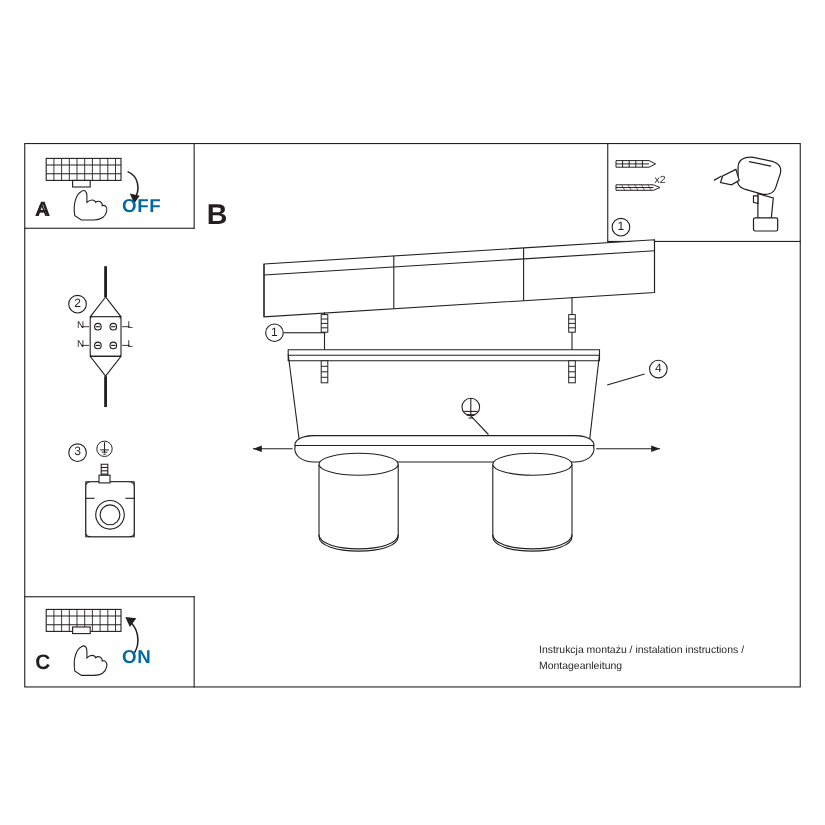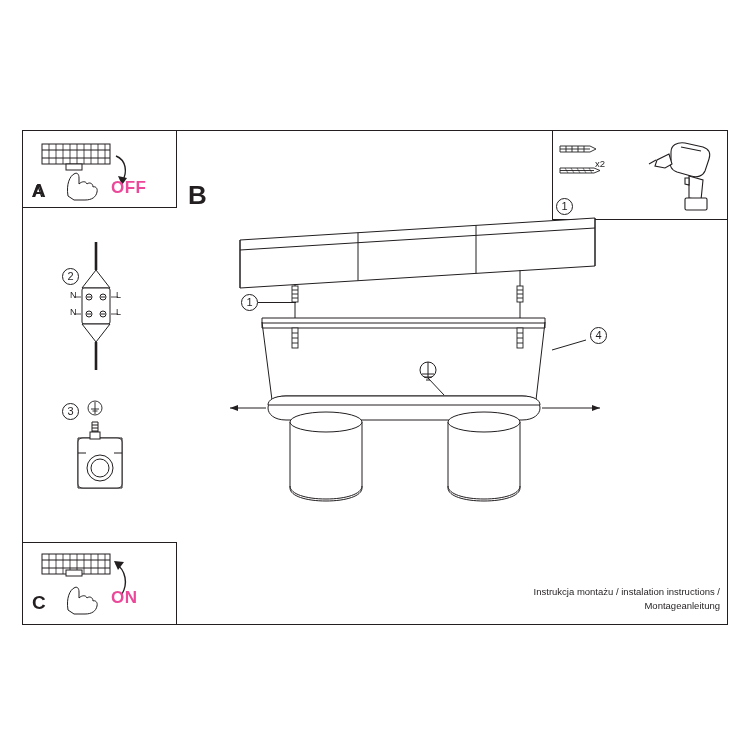--- a/index.html
+++ b/index.html
@@ -62,21 +62,21 @@
     letter-spacing: 0.5px;
   }
   .letter-b {
     font-size: 26px;
     font-weight: bold;
     color: #231f20;
   }
   .word {
     font-size: 17px;
     font-weight: bold;
-    color: #ec4899;
+    color: #0369a1;
     letter-spacing: 0.5px;
   }
   .x2 {
     font-size: 9.5px;
     color: #231f20;
   }
 
   
   .step {
     width: 17px; height: 17px;
@@ -88,21 +88,21 @@
     text-align: center;
     color: #231f20;
     background: #fff;
     font-family: "Liberation Sans", sans-serif;
   }
 
   .caption {
     font-size: 9.5px;
     color: #231f20;
     line-height: 14px;
-    text-align: right;
+    text-align: left;
   }
 
   svg { display: block; overflow: visible; }
 </style>
 </head>
 <body>
 
 <div id="sheet">
 
   <div class="abs frame"></div>

